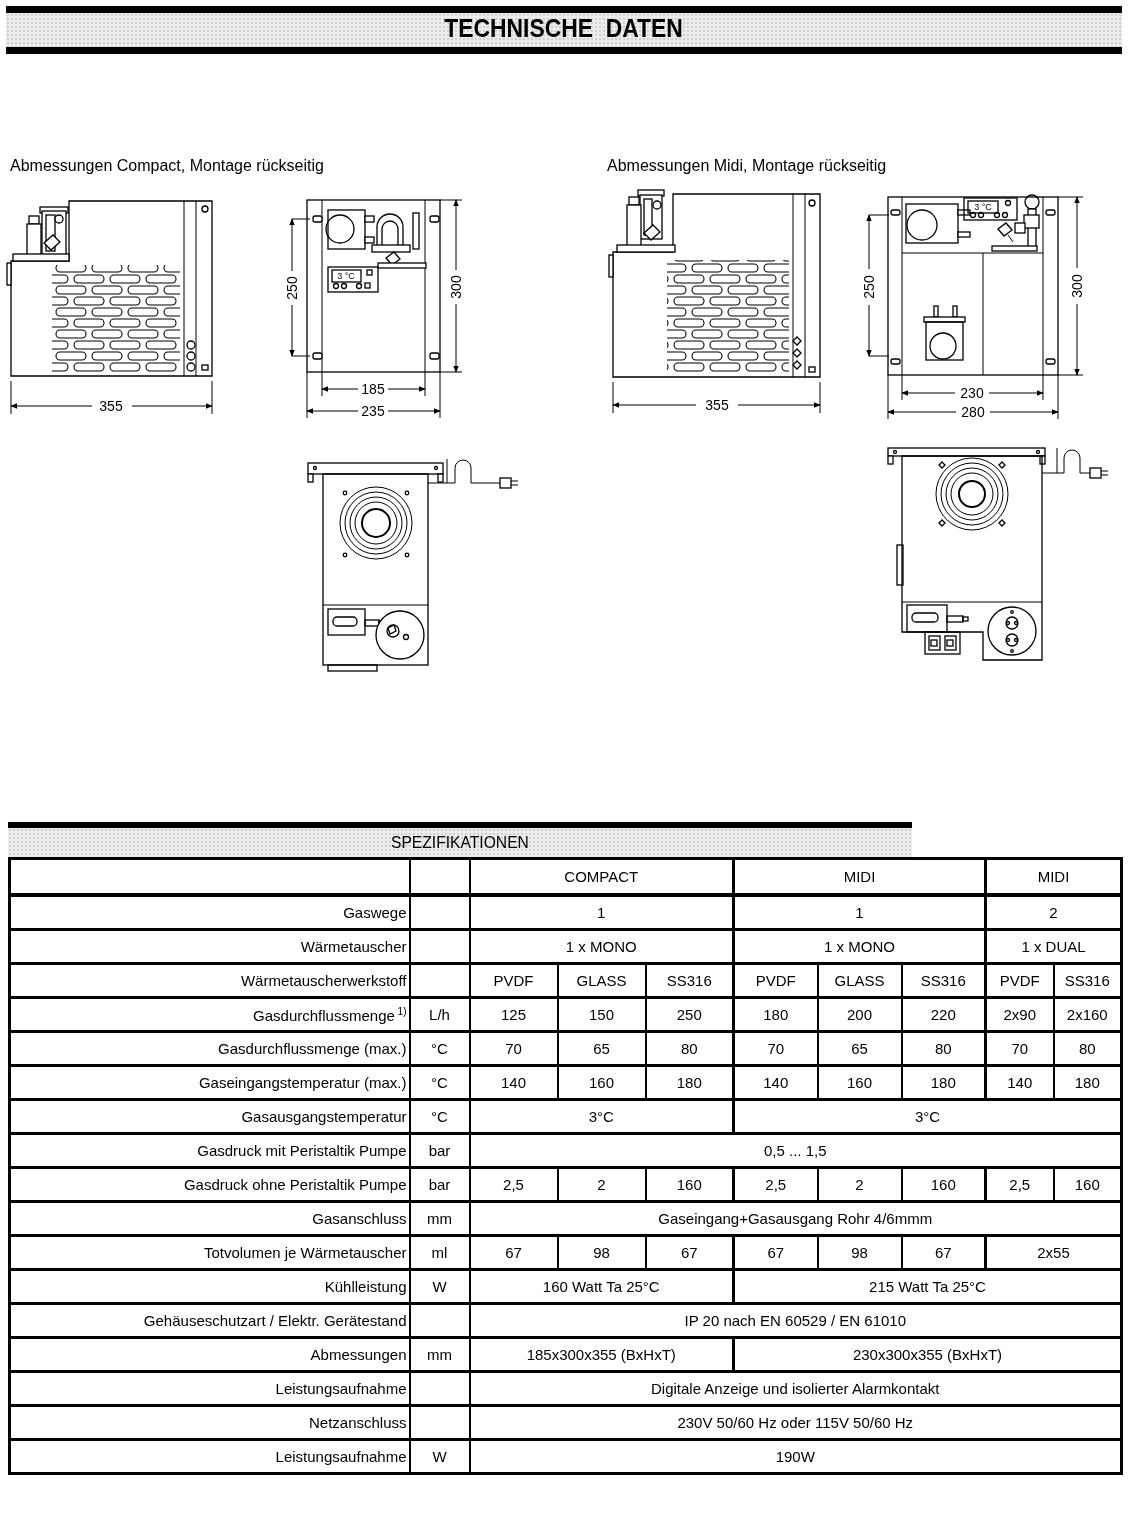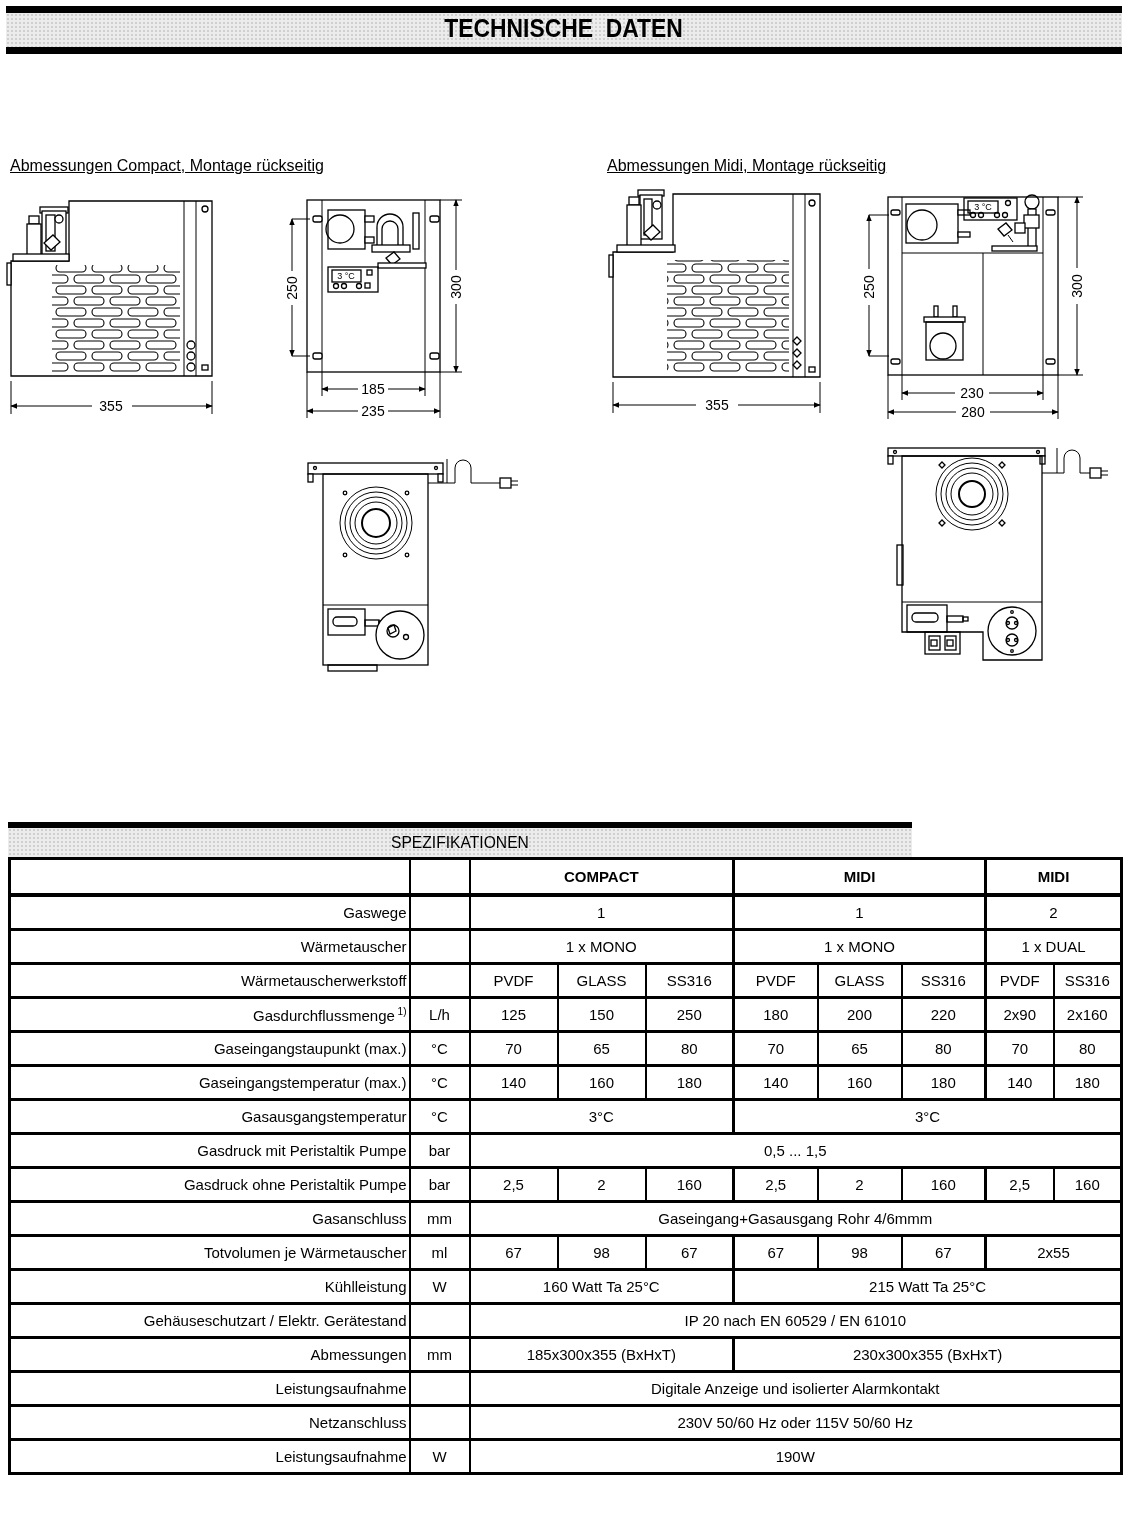--- a/index.html
+++ b/index.html
@@ -6,21 +6,21 @@
   .page{position:relative;width:1128px;height:1538px;background:#fff;color:#000;
         font-family:"Liberation Sans",sans-serif;overflow:hidden;}
   .bar{position:absolute;left:6px;right:6px;height:7px;background:#000;}
   .halftone{background-color:#ececec;
     background-image:radial-gradient(#cfcfcf 0.8px, rgba(0,0,0,0) 0.9px);
     background-size:4px 4px;}
   .title-band{position:absolute;left:6px;right:6px;top:13px;height:34px;
     display:flex;justify-content:center;}
   .title-band span{font-size:26px;font-weight:bold;letter-spacing:0px;
     transform:scaleX(0.88);white-space:pre;}
-  .dwg-label{position:absolute;font-size:16px;text-decoration:underline;}
+  .dwg-label{position:absolute;font-size:16px;}
   .dwg{position:absolute;}
   
   svg .s{fill:#fff;stroke:#000;stroke-width:1.3;}
   svg .sn{fill:none;stroke:#000;stroke-width:1.3;}
   svg .thin{fill:none;stroke:#000;stroke-width:1;}
   svg .ext{stroke:#000;stroke-width:1;}
   svg .dim{stroke:#000;stroke-width:1;marker-start:url(#arr);marker-end:url(#arr);}
   svg .bg{fill:#fff;stroke:none;}
   svg text{font-family:"Liberation Sans",sans-serif;font-size:14px;fill:#000;}
   svg text.dsp{font-size:9px;}
@@ -28,21 +28,21 @@
   
   .table-wrap{position:absolute;left:8px;top:822px;width:904px;}
   .spec-bar{height:6px;background:#000;}
   .spec-band{height:29px;display:flex;align-items:center;justify-content:center;}
   .spec-band span{font-size:17px;transform:scaleX(0.92);}
   table.spec{border-collapse:collapse;table-layout:fixed;width:100%;
     border:3px solid #000;font-size:15px;}
   table.spec th,table.spec td{border:2px solid #000;border-top-width:3px;
     border-bottom-width:3px;height:31px;text-align:center;padding:0 2px;
     overflow:hidden;white-space:nowrap;font-weight:normal;}
-  table.spec thead th{border-bottom-width:4px;font-weight:bold;height:33px;}
+  table.spec thead th{border-bottom-width:4px;font-weight:normal;height:33px;}
   table.spec td.label-cell{text-align:right;padding-left:9px;}
   table.spec td.thickL,table.spec th.thickL{border-left-width:3px;}
   table.spec sup{font-size:10px;}
 </style>
 </head>
 <body>
 
 <div class="page">
 
   <svg width="0" height="0" style="position:absolute" aria-hidden="true">
@@ -421,21 +421,21 @@
             <td colspan="1">125</td>
             <td colspan="1">150</td>
             <td colspan="1">250</td>
             <td class="thickL" colspan="1">180</td>
             <td colspan="1">200</td>
             <td colspan="1">220</td>
             <td class="thickL" colspan="1">2x90</td>
             <td colspan="1">2x160</td>
           </tr>
           <tr>
-            <td class="label-cell">Gaseingangstaupunkt (max.)</td>
+            <td class="label-cell">Gasdurchflussmenge (max.)</td>
             <td class="unit-cell">°C</td>
             <td colspan="1">70</td>
             <td colspan="1">65</td>
             <td colspan="1">80</td>
             <td class="thickL" colspan="1">70</td>
             <td colspan="1">65</td>
             <td colspan="1">80</td>
             <td class="thickL" colspan="1">70</td>
             <td colspan="1">80</td>
           </tr>

